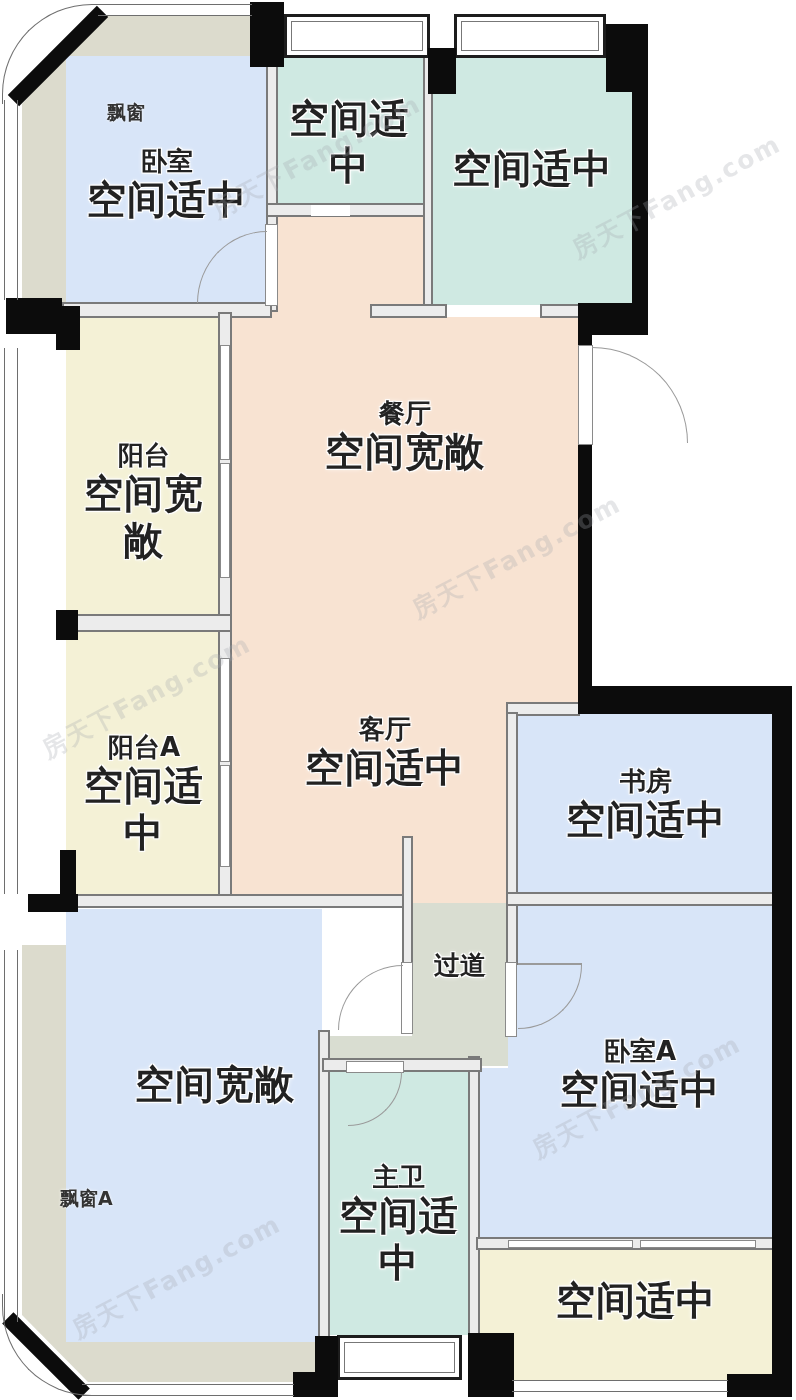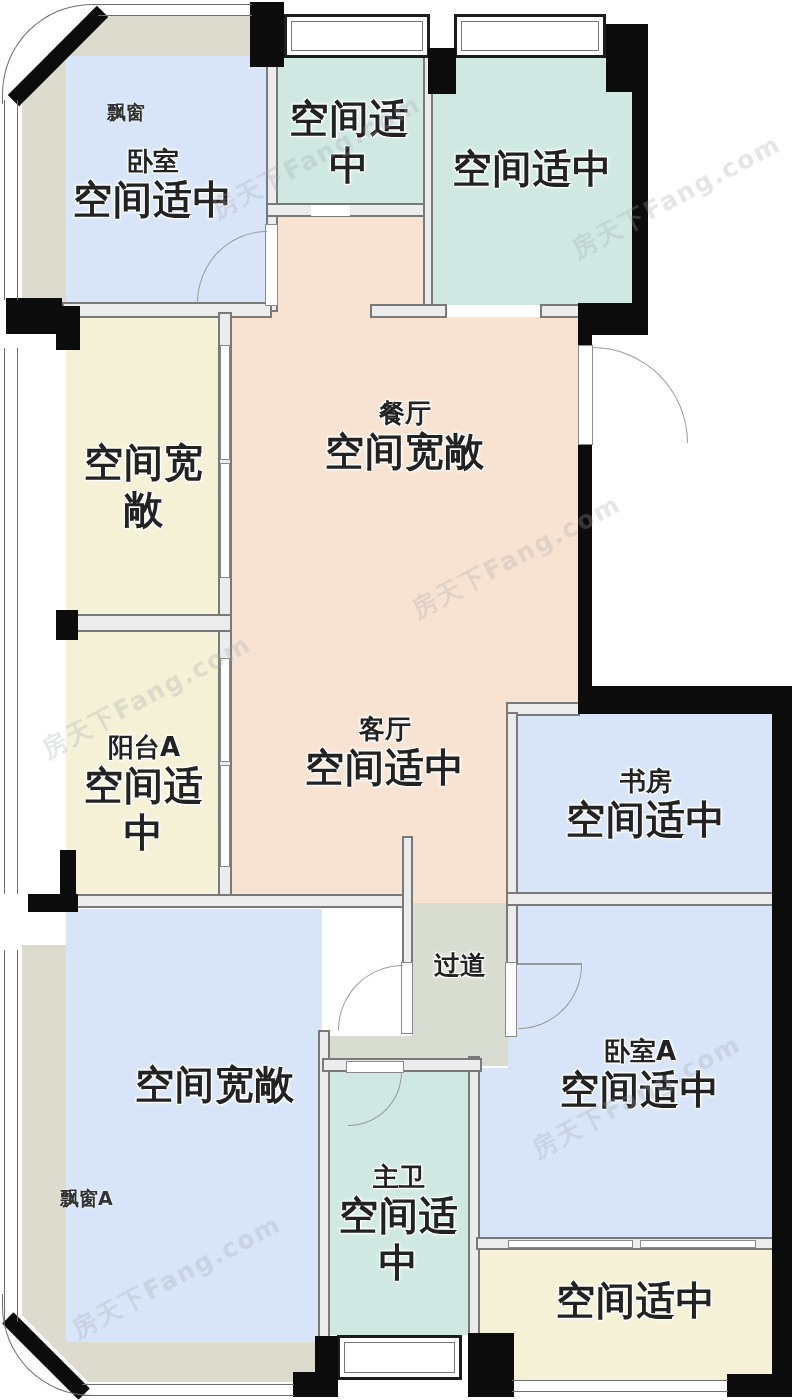--- a/index.html
+++ b/index.html
@@ -137,35 +137,36 @@
   <div class="leaf" style="left:401px;top:962px;width:12px;height:72px"></div>
   <div class="arc tl" style="left:338px;top:965px;width:65px;height:65px"></div>
 
   <div class="leaf" style="left:505px;top:962px;width:12px;height:75px"></div>
   <div class="leafline" style="left:518px;top:963px;width:64px;height:2px"></div>
   <div class="arc br" style="left:518px;top:965px;width:64px;height:64px"></div>
 
   <div class="leaf" style="left:346px;top:1061px;width:58px;height:12px"></div>
   <div class="arc br" style="left:348px;top:1072px;width:54px;height:54px"></div>
 
-  <div class="rlabel" style="left:52px;top:146px;width:202px">
+  <div class="rlabel" style="left:66px;top:146px;width:202px">
     <div class="l1">卧室</div>
     <div class="l2">空间适中</div>
   </div>
   <div class="rlabel" style="left:276px;top:96px;width:147px">
     <div class="l2">空间适中</div>
   </div>
   <div class="rlabel" style="left:433px;top:146px;width:199px">
     <div class="l2">空间适中</div>
   </div>
   <div class="rlabel" style="left:250px;top:398px;width:310px">
     <div class="l1">餐厅</div>
     <div class="l2">空间宽敞</div>
   </div>
   <div class="rlabel" style="left:66px;top:440px;width:156px">
+    <div class="l1">阳台</div>
     <div class="l2">空间宽敞</div>
   </div>
   <div class="rlabel" style="left:66px;top:732px;width:156px">
     <div class="l1">阳台A</div>
     <div class="l2">空间适中</div>
   </div>
   <div class="rlabel" style="left:240px;top:714px;width:290px">
     <div class="l1">客厅</div>
     <div class="l2">空间适中</div>
   </div>

